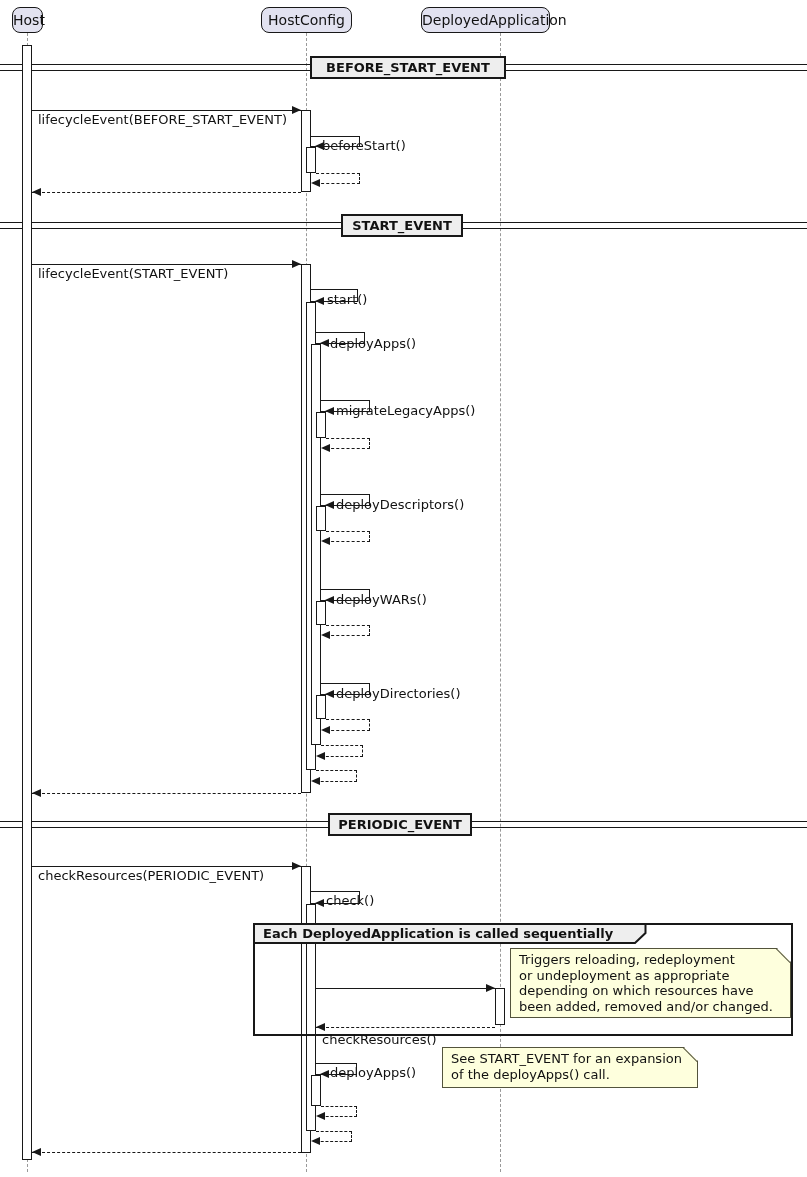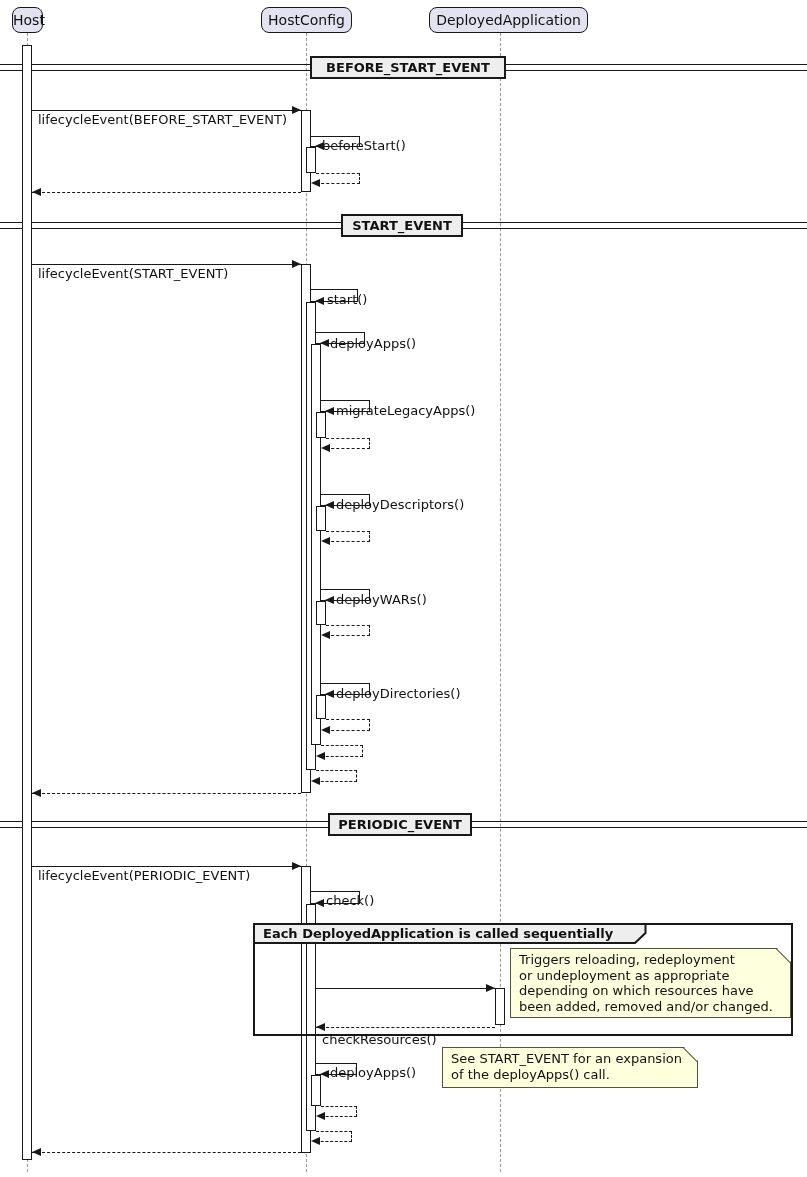--- a/index.html
+++ b/index.html
@@ -42,21 +42,21 @@
 <body>
 
 <div id="diagram">
 
   <div class="lifeline" style="left:27px;top:33px;height:1139px;"></div>
   <div class="lifeline" style="left:306px;top:33px;height:1139px;"></div>
   <div class="lifeline" style="left:500px;top:33px;height:1139px;"></div>
 
   <div class="pbox" style="left:12px;top:7px;width:31px;"><span>Host</span></div>
   <div class="pbox" style="left:261px;top:7px;width:91px;"><span>HostConfig</span></div>
-  <div class="pbox" style="left:421px;top:7px;width:159px;margin-left:8px;"><span>DeployedApplication</span></div>
+  <div class="pbox" style="left:421px;top:7px;width:129px;"><span>DeployedApplication</span></div>
 
   <div class="dlines" style="top:64px;"></div>
   <div class="dlines" style="top:222px;"></div>
   <div class="dlines" style="top:821px;"></div>
 
   <div class="bar" style="left:22px;top:45px;height:1115px;"></div>
   <div class="bar" style="left:301px;top:110px;height:82px;"></div>
   <div class="bar" style="left:306px;top:147px;height:26px;"></div>
   <div class="bar" style="left:301px;top:264px;height:529px;"></div>
   <div class="bar" style="left:306px;top:302px;height:468px;"></div>
@@ -134,21 +134,21 @@
   <div class="sc dash" style="left:321px;top:745px;width:42px;height:12px;">
       <div class="ar ar-l" style="left:-5px;"></div>
     </div>
   <div class="sc dash" style="left:316px;top:770px;width:41px;height:12px;">
       <div class="ar ar-l" style="left:-5px;"></div>
     </div>
 
   <div class="hl dash" style="left:32px;top:793px;width:269px;"></div>
   <div class="ar ar-l" style="left:32px;top:789px;"></div>
 
-  <div class="mlabel" style="left:38px;top:848px;">lifecycleEvent(PERIODIC_EVENT)</div>
+  <div class="mlabel" style="left:38px;top:848px;">checkResources(PERIODIC_EVENT)</div>
   <div class="hl" style="left:32px;top:866px;width:269px;"></div>
   <div class="ar ar-r" style="left:292px;top:862px;"></div>
 
   <div class="mlabel" style="left:326px;top:873px;">check()</div>
   <div class="sc" style="left:311px;top:891px;width:49px;height:13px;">
       <div class="ar ar-l" style="left:4px;"></div>
     </div>
 
   <div class="group" style="left:253px;top:923px;width:540px;height:113px;"></div>
   <svg style="position:absolute;left:253px;top:923px;" width="394" height="21">

